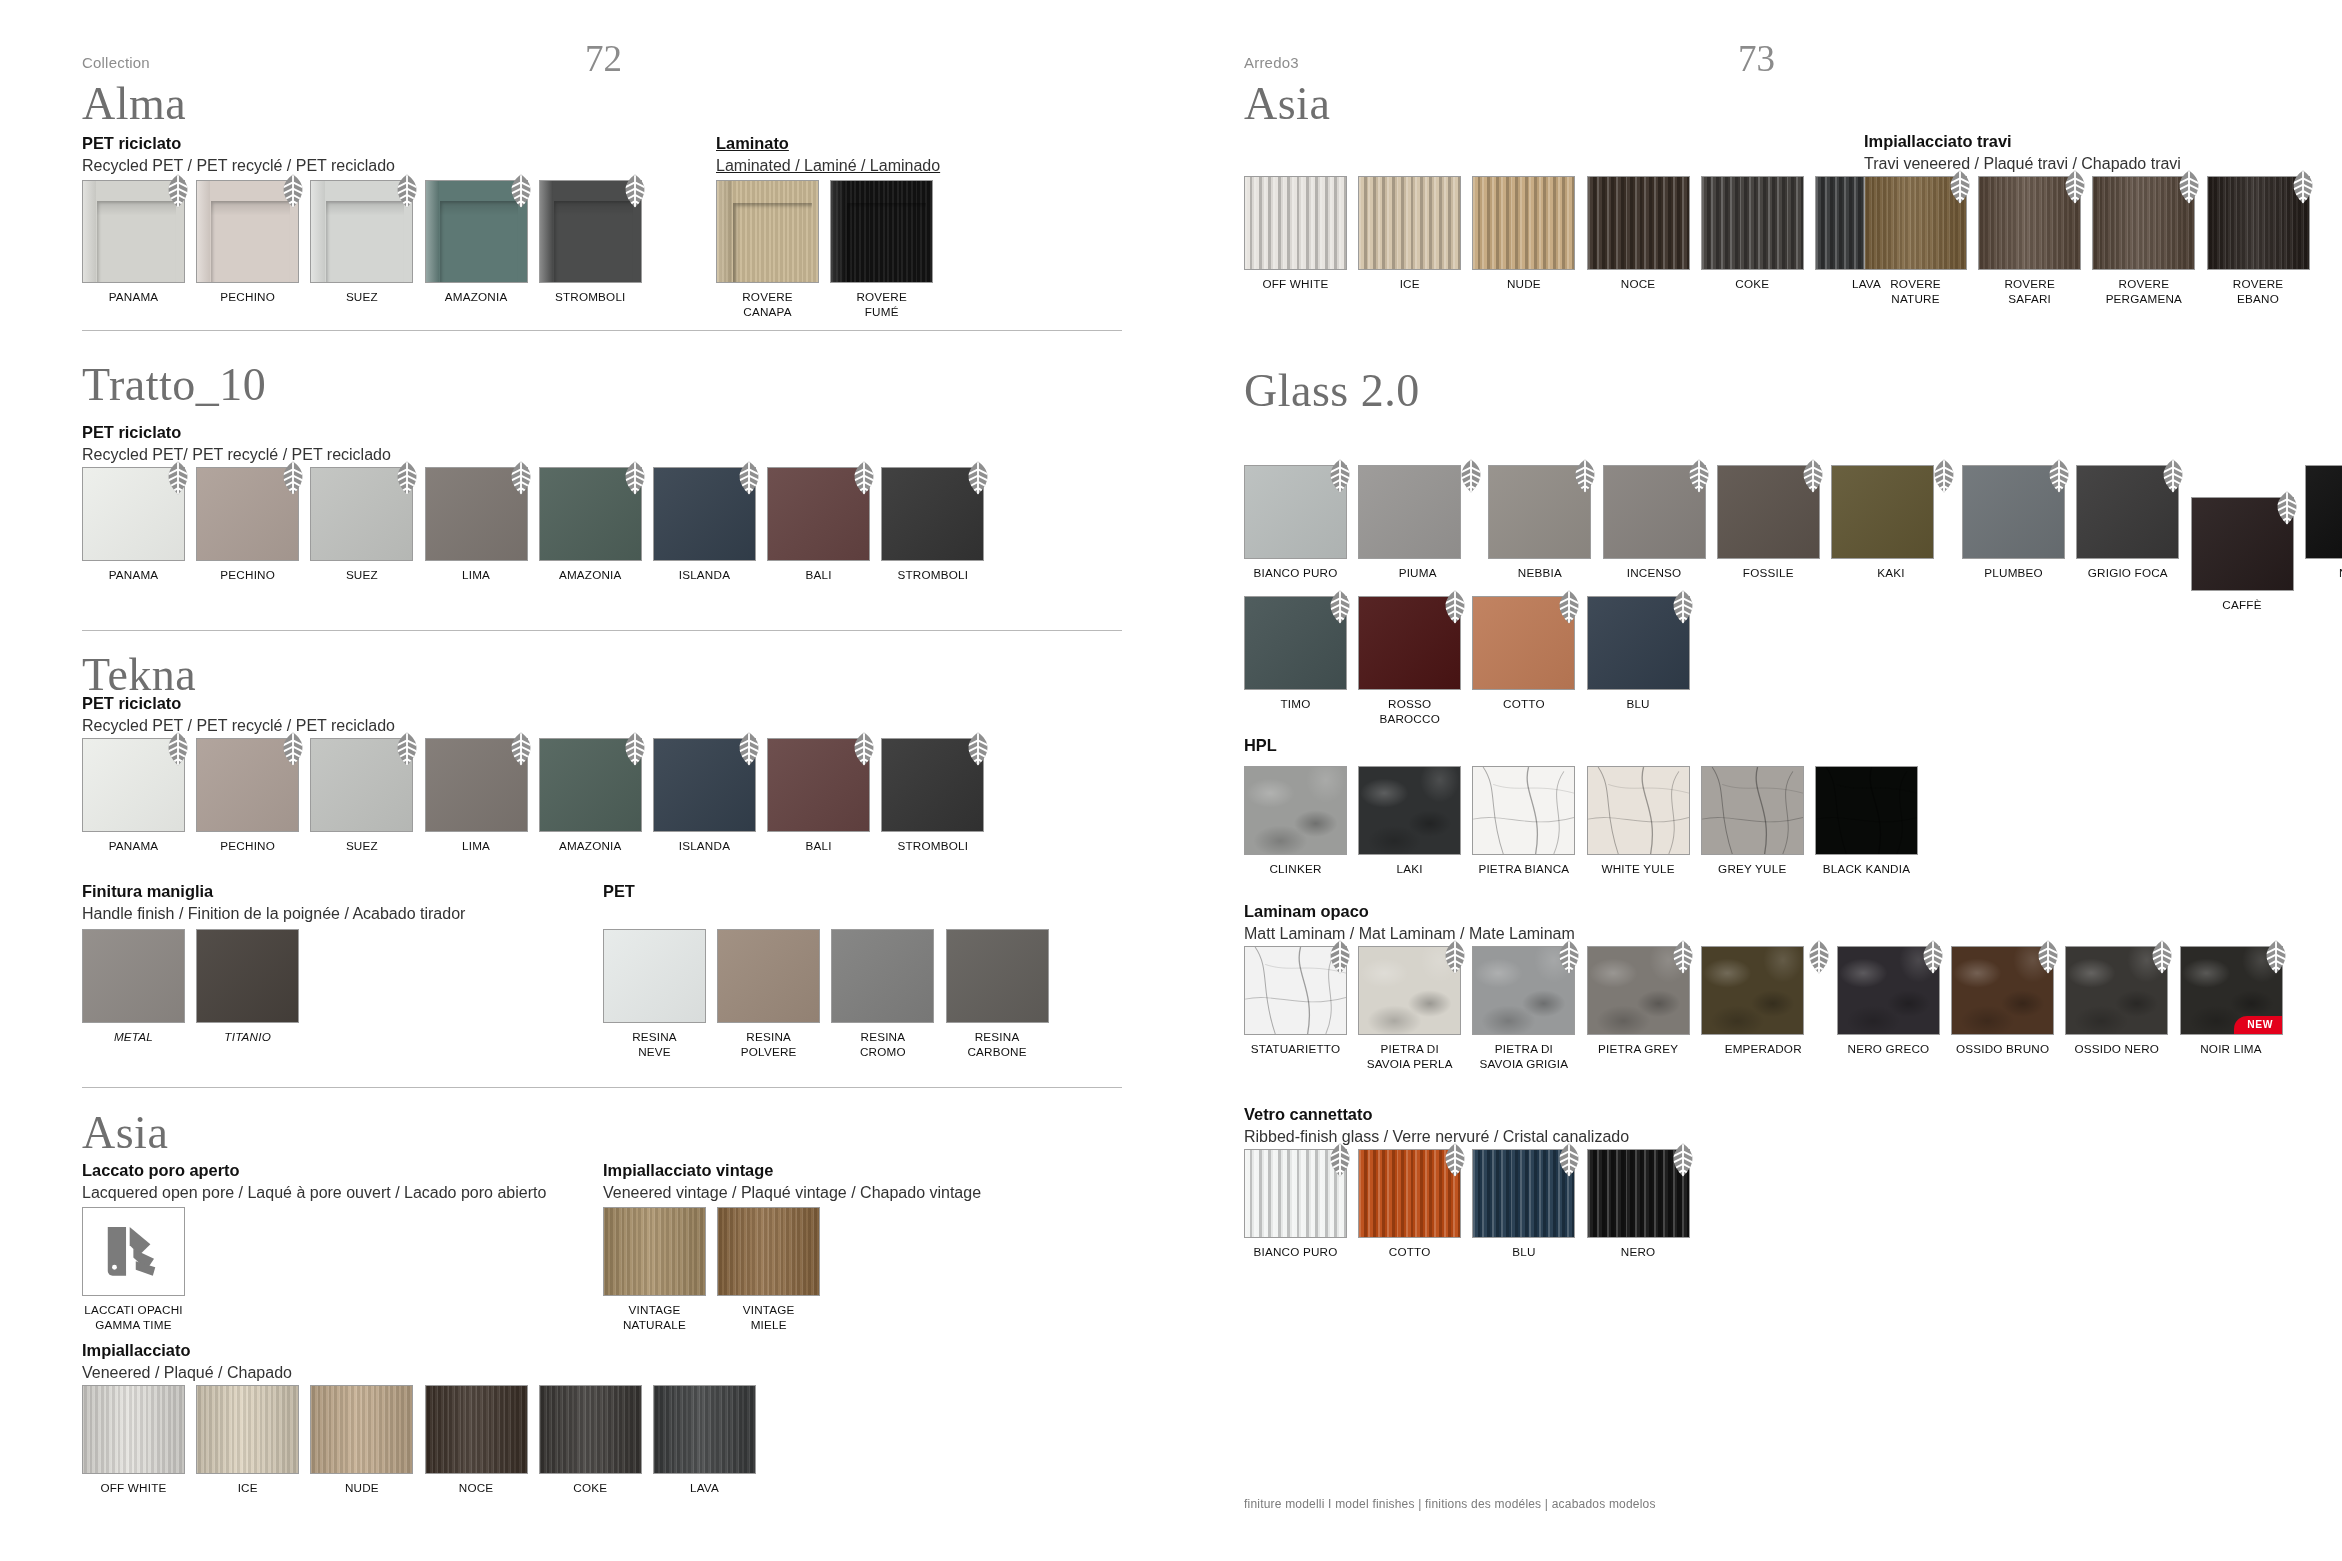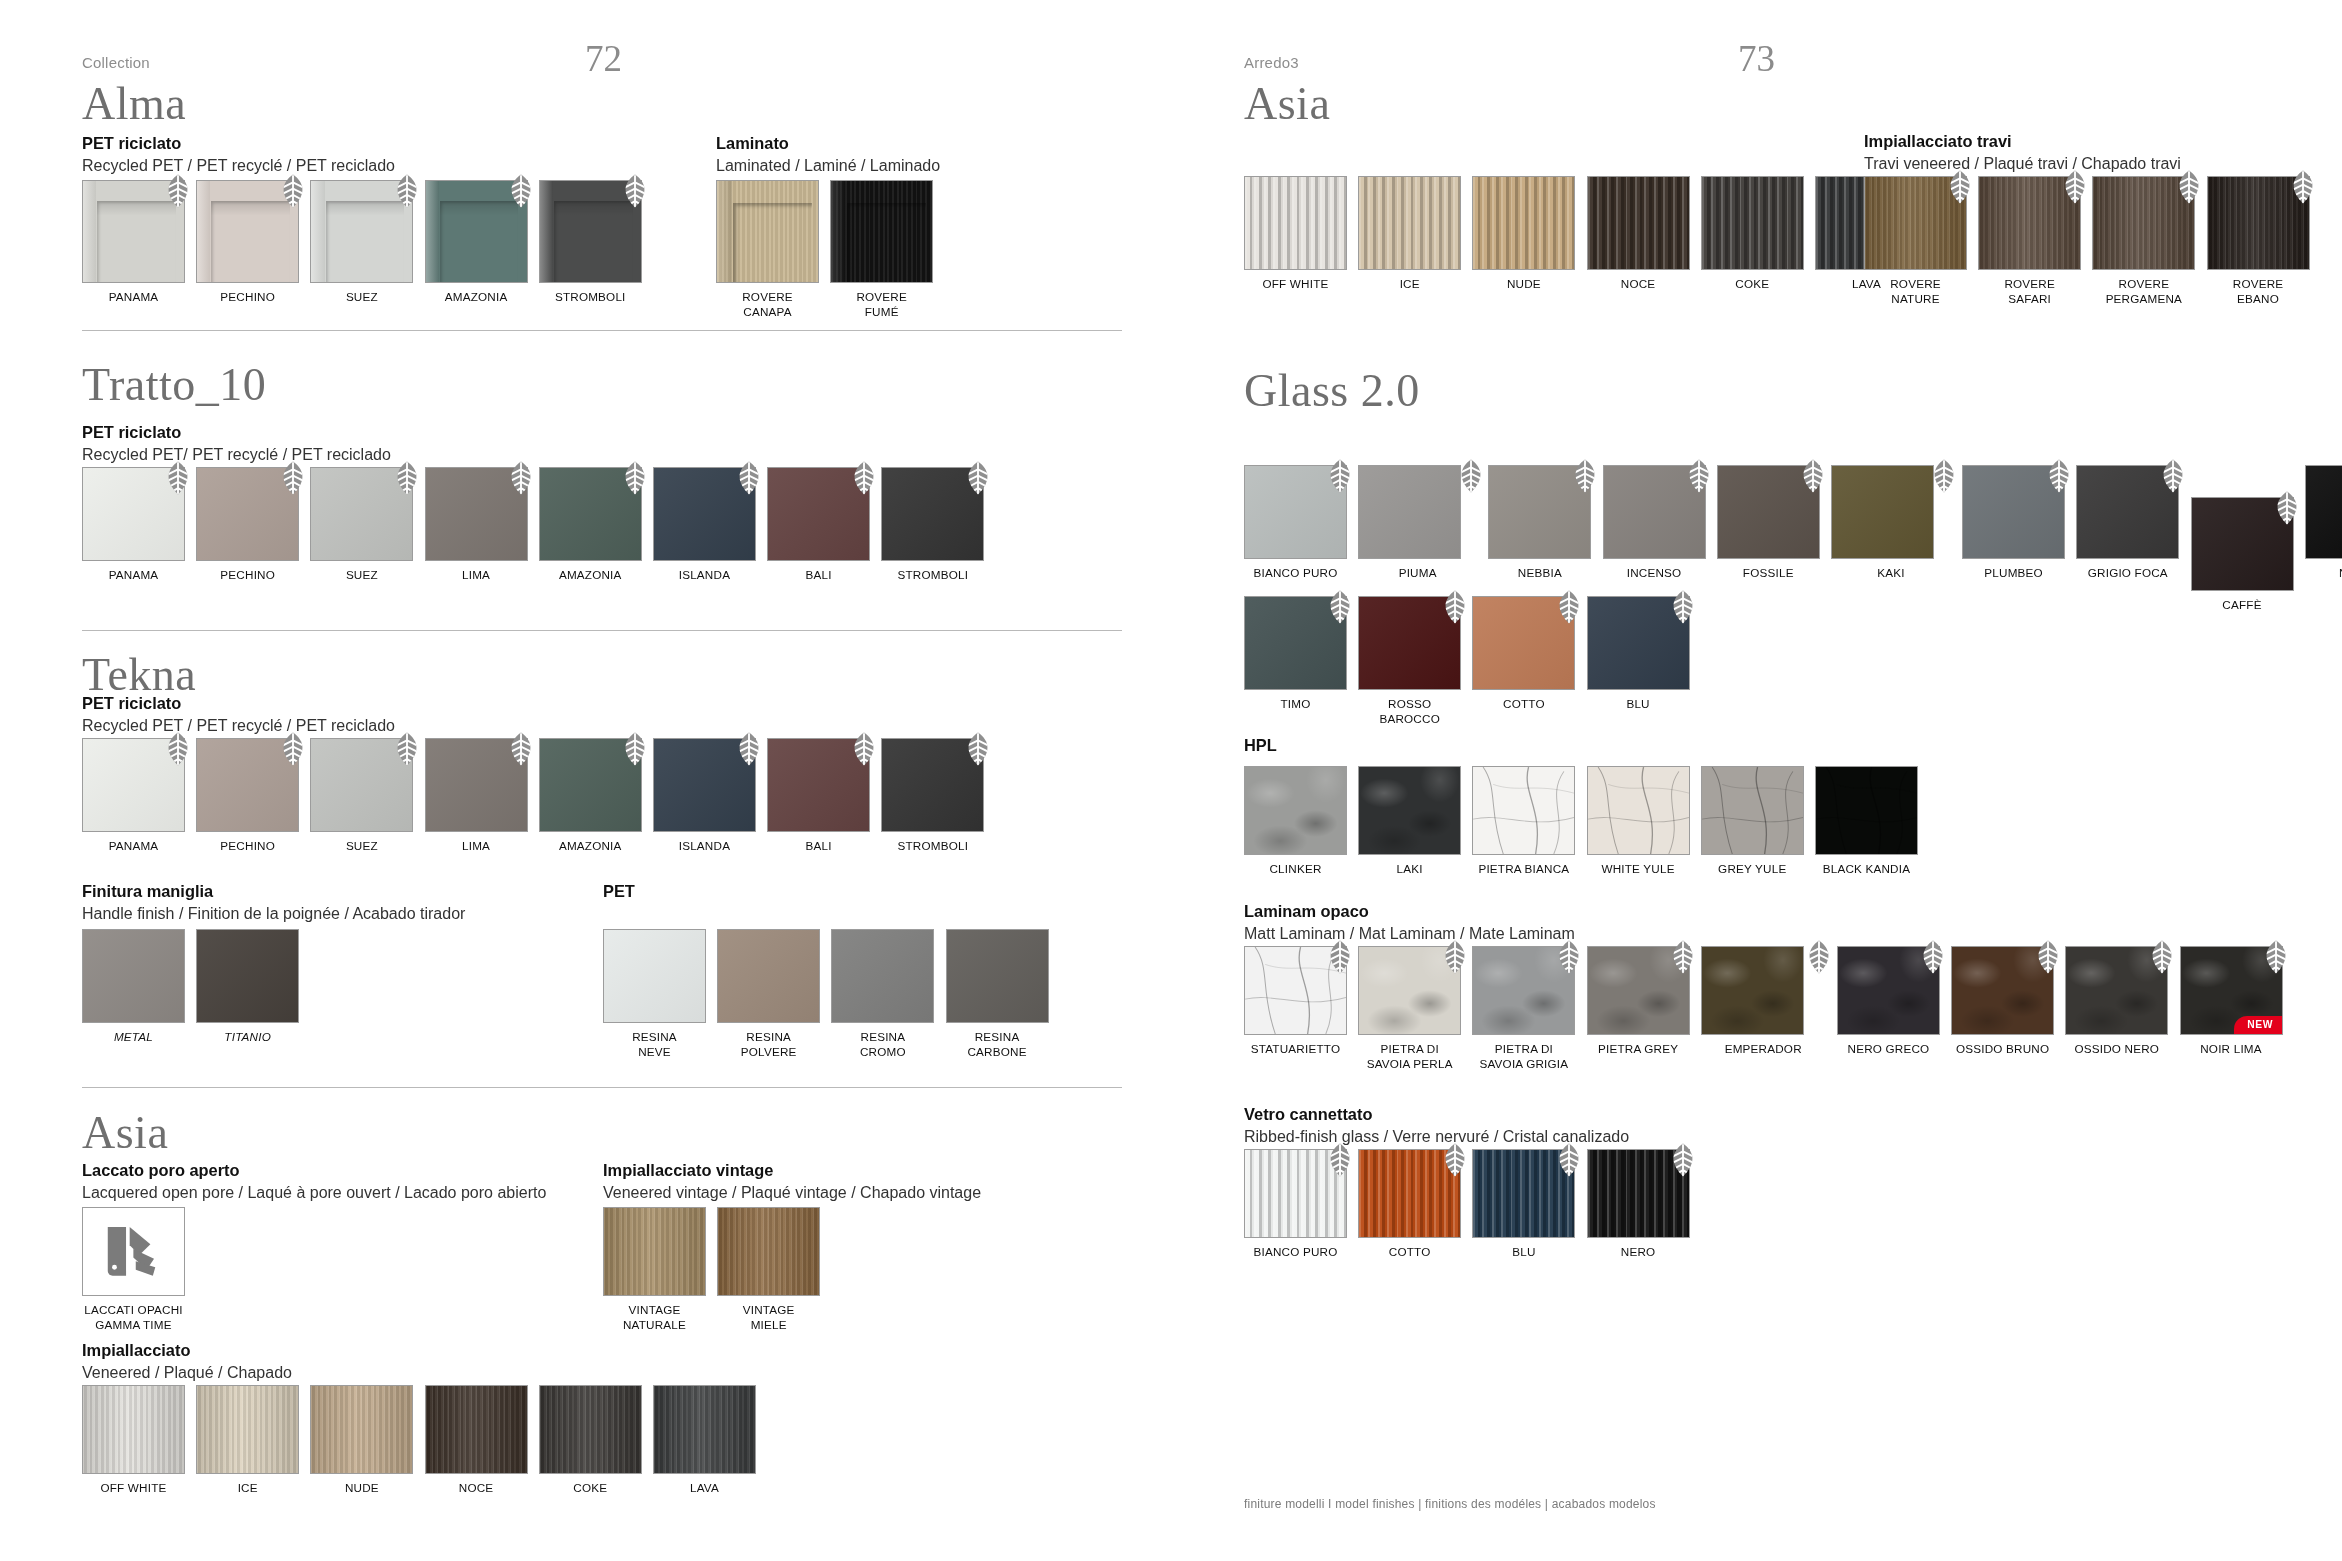--- a/index.html
+++ b/index.html
@@ -193,21 +193,21 @@
                 <path d="M20 28 L35 36"></path>
   <path d="M20 36 L8 43"></path>
                 <path d="M20 36 L32 43"></path>
  </g>
 </svg>
           </div>
           <div class="cap">STROMBOLI</div>
         </div>
       </div>
 
-    <div class="grp" style="left:698px;top:133px;">
+    <div class="grp" style="left:698px;top:133px;text-decoration:underline;">
       <div class="grp-it">Laminato</div>
       <div class="grp-tr">Laminated / Laminé / Laminado</div>
     </div>
     <div class="swrow" id="row-alma-lam" style="left:698px;top:180px;">
         <div class="sw" style="width: 103px; margin-right: 11.2px;">
           <div class="chip" style="width: 103px; height: 103px;">
             <div style="position:absolute;inset:0;background:#c9b895;"></div>
               <div style="position:absolute;inset:0;background:repeating-linear-gradient(90deg,rgba(255,255,255,.10) 0 1.9px,rgba(0,0,0,.10) 1.9px 4.7px);opacity:.65;"></div>
               <div style="position:absolute;left:16%;top:22%;right:6%;bottom:0;box-shadow:inset 2.8px 2.8px 3.7px rgba(0,0,0,.3);"></div>
               <div style="position:absolute;left:0;top:0;bottom:0;width:15%;background:linear-gradient(90deg,rgba(255,255,255,.14),rgba(0,0,0,.12));"></div>

